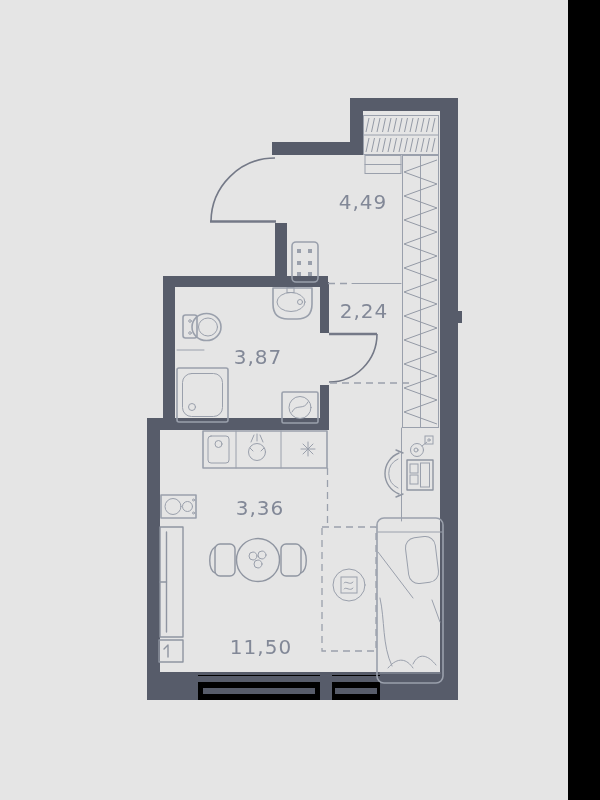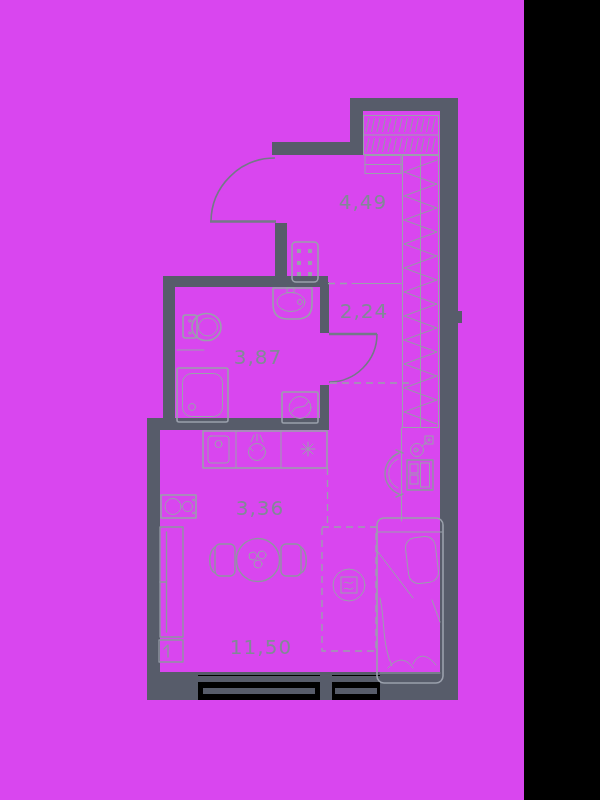--- a/index.html
+++ b/index.html
@@ -1,16 +1,16 @@
 <!DOCTYPE html>
 <html><head>
 <meta charset="utf-8">
 <style>
   html,body{margin:0;padding:0;background:#000;}
-  .stage{position:relative;width:524px;height:800px;background:#d946ef;overflow:hidden;}
+  .stage{position:relative;width:568px;height:800px;background:#e5e5e5;overflow:hidden;}
   svg{display:block;}
   .room-label{font-family:"DejaVu Sans","Liberation Sans",sans-serif;font-size:20px;letter-spacing:1px;fill:#828897;}
   .wall{fill:#575c6a;stroke:none;}
   .fix{fill:none;stroke:#9aa0ac;stroke-width:1.6;stroke-linecap:round;stroke-linejoin:round;}
   .fix-thin{fill:none;stroke:#9aa0ac;stroke-width:1;stroke-linecap:round;}
   .furn{fill:none;stroke:#8f95a1;stroke-width:1.4;stroke-linecap:round;stroke-linejoin:round;}
   .door{fill:none;stroke:#747987;stroke-width:1.6;}
   .leaf{stroke:#747987;stroke-width:2.4;}
   .dash{fill:none;stroke:#9aa0ac;stroke-width:1.3;stroke-dasharray:7 5;}
   .hatch{stroke:#949aa6;stroke-width:1;fill:none;}

